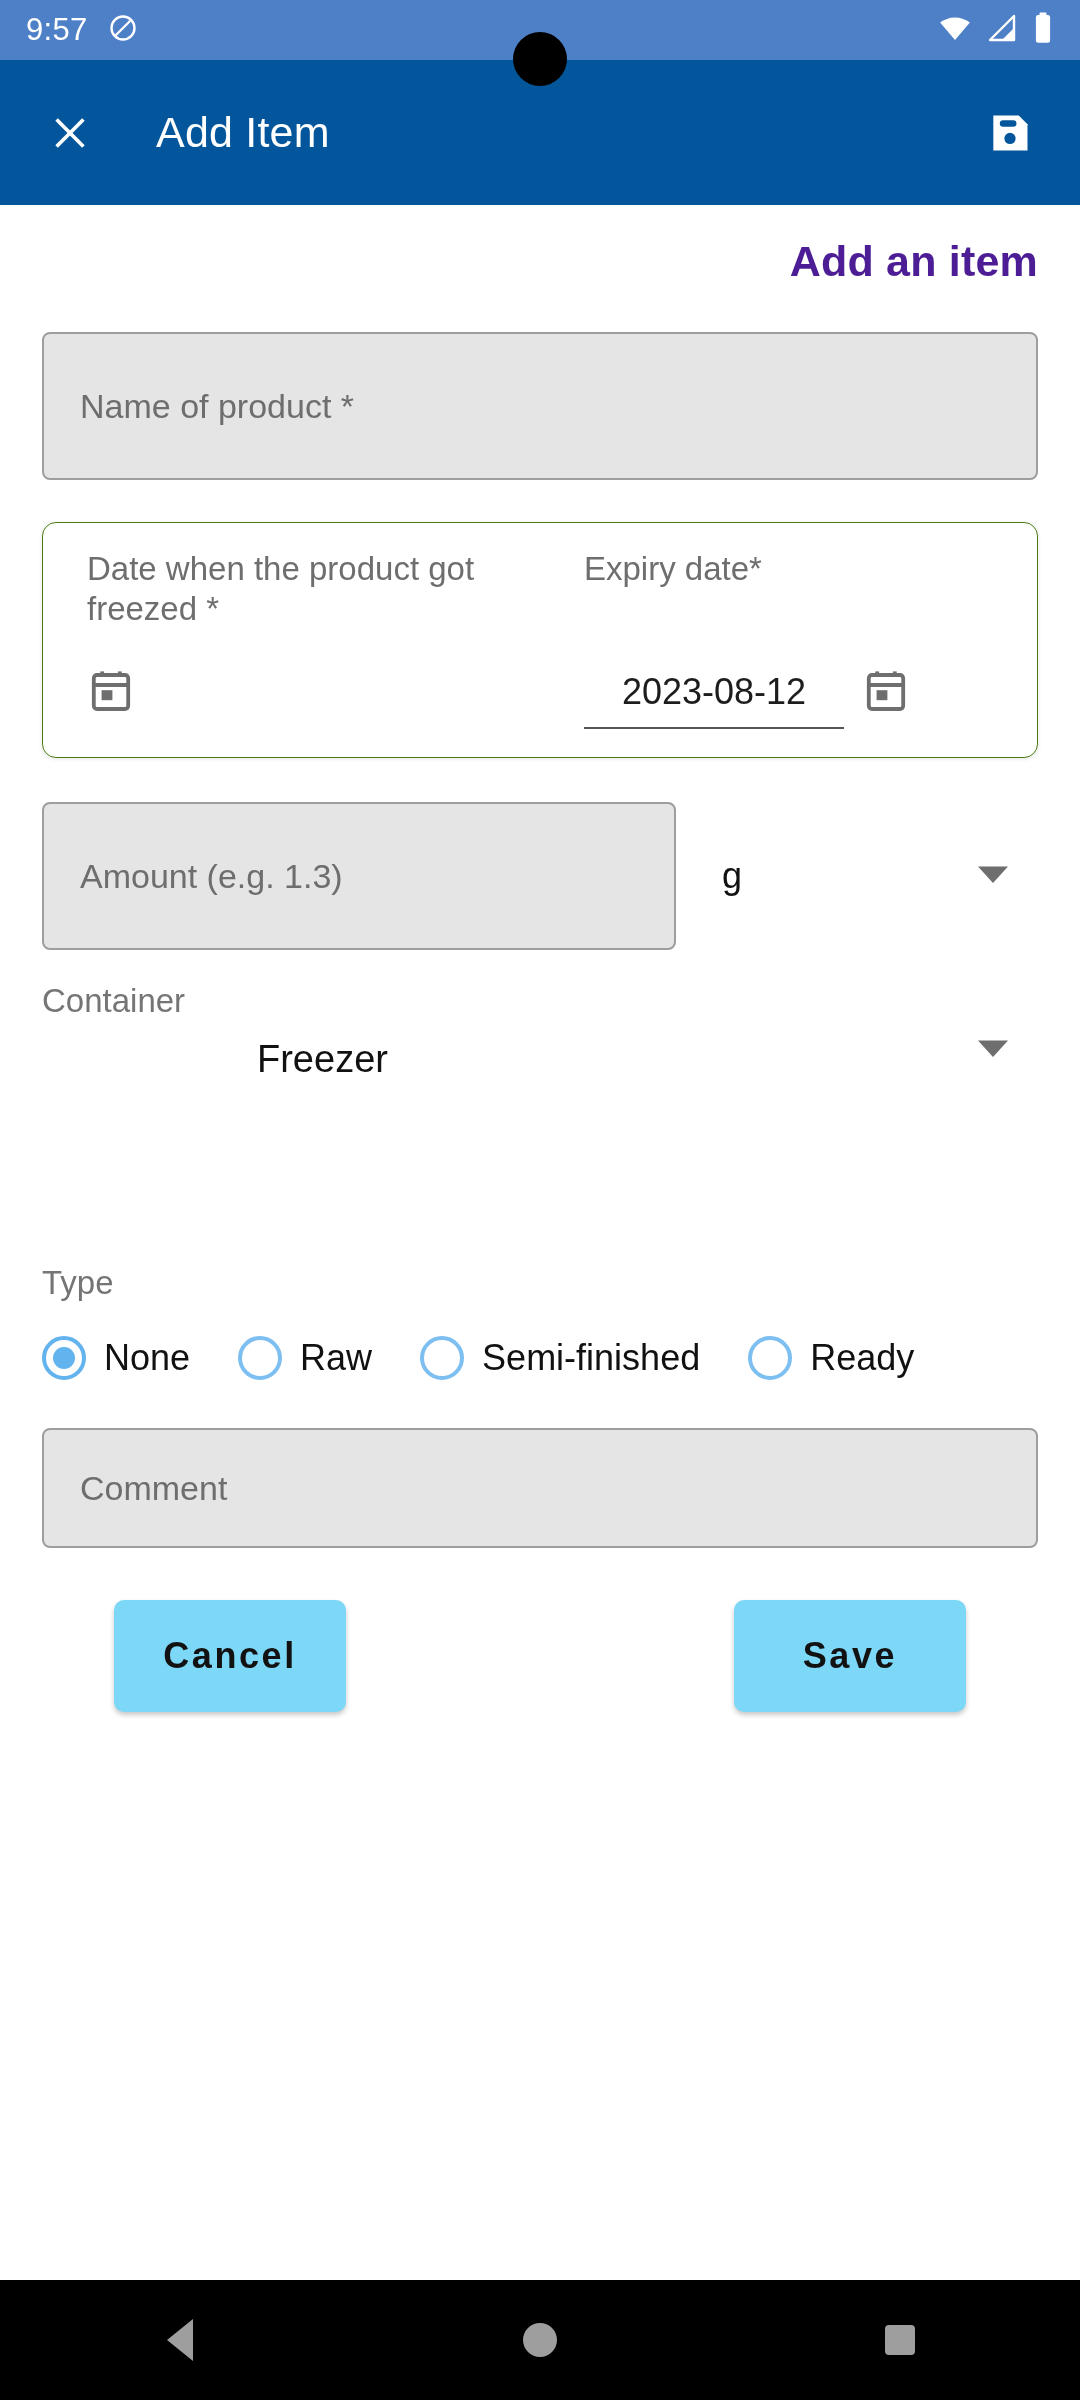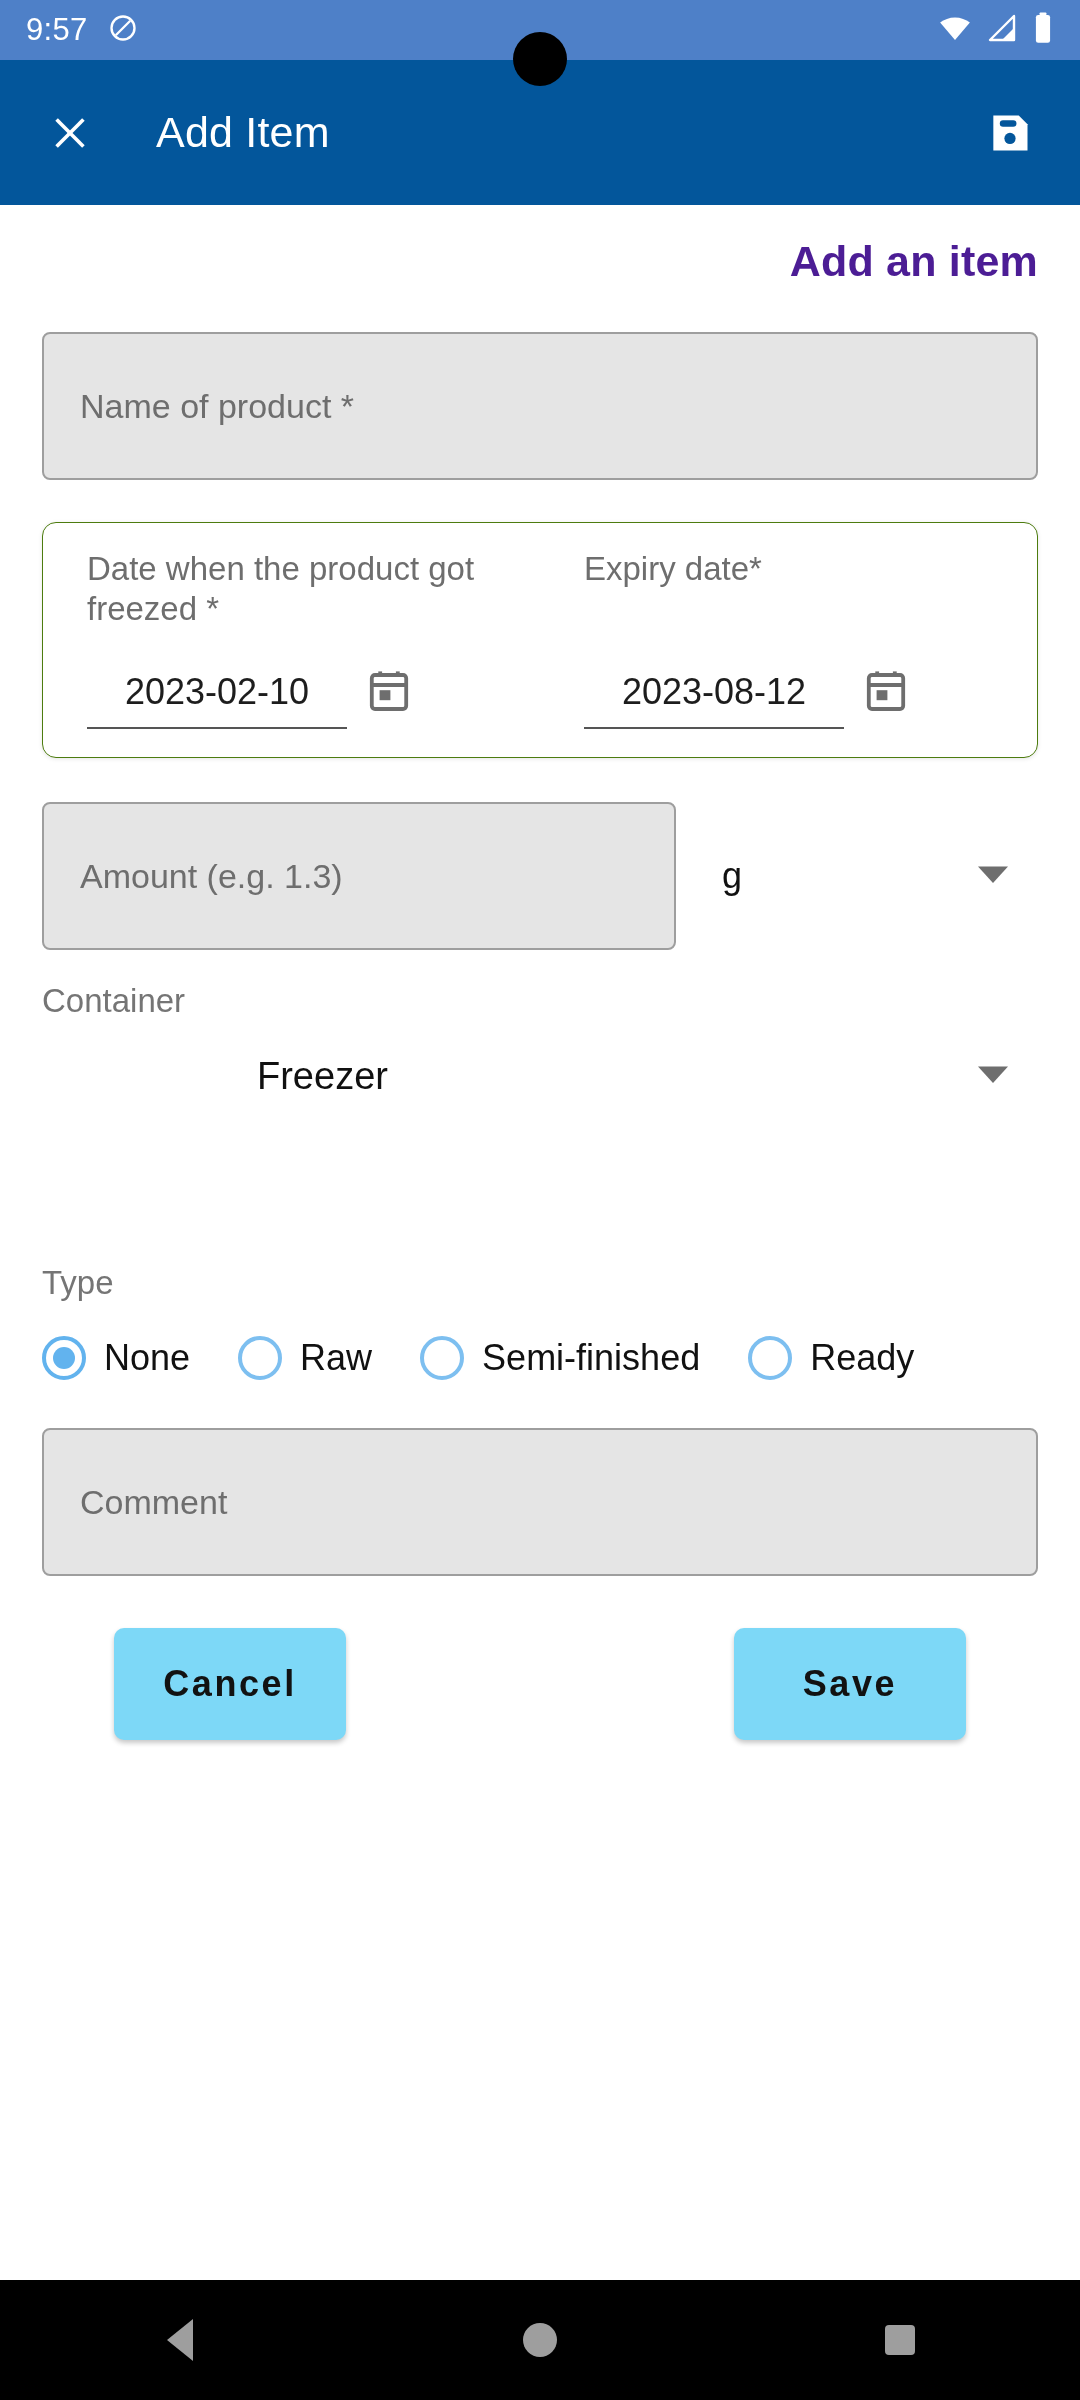--- a/index.html
+++ b/index.html
@@ -177,21 +177,20 @@
 
   
   .section-label {
     font-size: 33px;
     color: #757575;
     margin-top: 32px;
   }
   .container-select {
     margin-top: 18px;
     display: flex;
-    align-items: center;
     height: 76px;
     cursor: pointer;
     gap: 17px;
   }
   .container-value {
     font-size: 38px;
     color: #111;
     margin-left: 215px;
   }
   .container-arrow { margin-left: auto; margin-right: 30px; }
@@ -234,21 +233,21 @@
   .radio-text {
     font-size: 36px;
     color: #111;
     margin-left: 18px;
     white-space: nowrap;
   }
 
   
   .comment-field {
     margin-top: 48px;
-    height: 148px;
+    height: 120px;
   }
 
   
   .actions {
     margin-top: 52px;
     display: flex;
     padding: 0 72px;
   }
   .btn {
     background: #7DD8F7;
@@ -363,23 +362,20 @@
     <div class="form-title">Add an item</div>
 
     <div class="outlined-field">
       <span class="field-placeholder">Name of product *</span>
     </div>
 
     <div class="date-card">
       <div class="date-col">
         <div class="date-label">Date when the product got freezed *</div>
         <div class="date-input-row">
-          <div class="date-underline">
-            <span class="date-value">2023-02-10</span>
-          </div>
           <span class="cal-icon">
             <svg width="48" height="48" viewBox="0 0 24 24">
               <line x1="7.6" y1="2.2" x2="7.6" y2="5" stroke="#6e6e6e" stroke-width="1.9"></line>
               <line x1="16.4" y1="2.2" x2="16.4" y2="5" stroke="#6e6e6e" stroke-width="1.9"></line>
               <rect x="3.4" y="4" width="17.2" height="17" rx="1.6" fill="none" stroke="#6e6e6e" stroke-width="1.9"></rect>
               <line x1="3.4" y1="9" x2="20.6" y2="9" stroke="#6e6e6e" stroke-width="1.9"></line>
               <rect x="7.3" y="11.6" width="5.4" height="5" fill="#6e6e6e"></rect>
             </svg>
           </span>
         </div>

